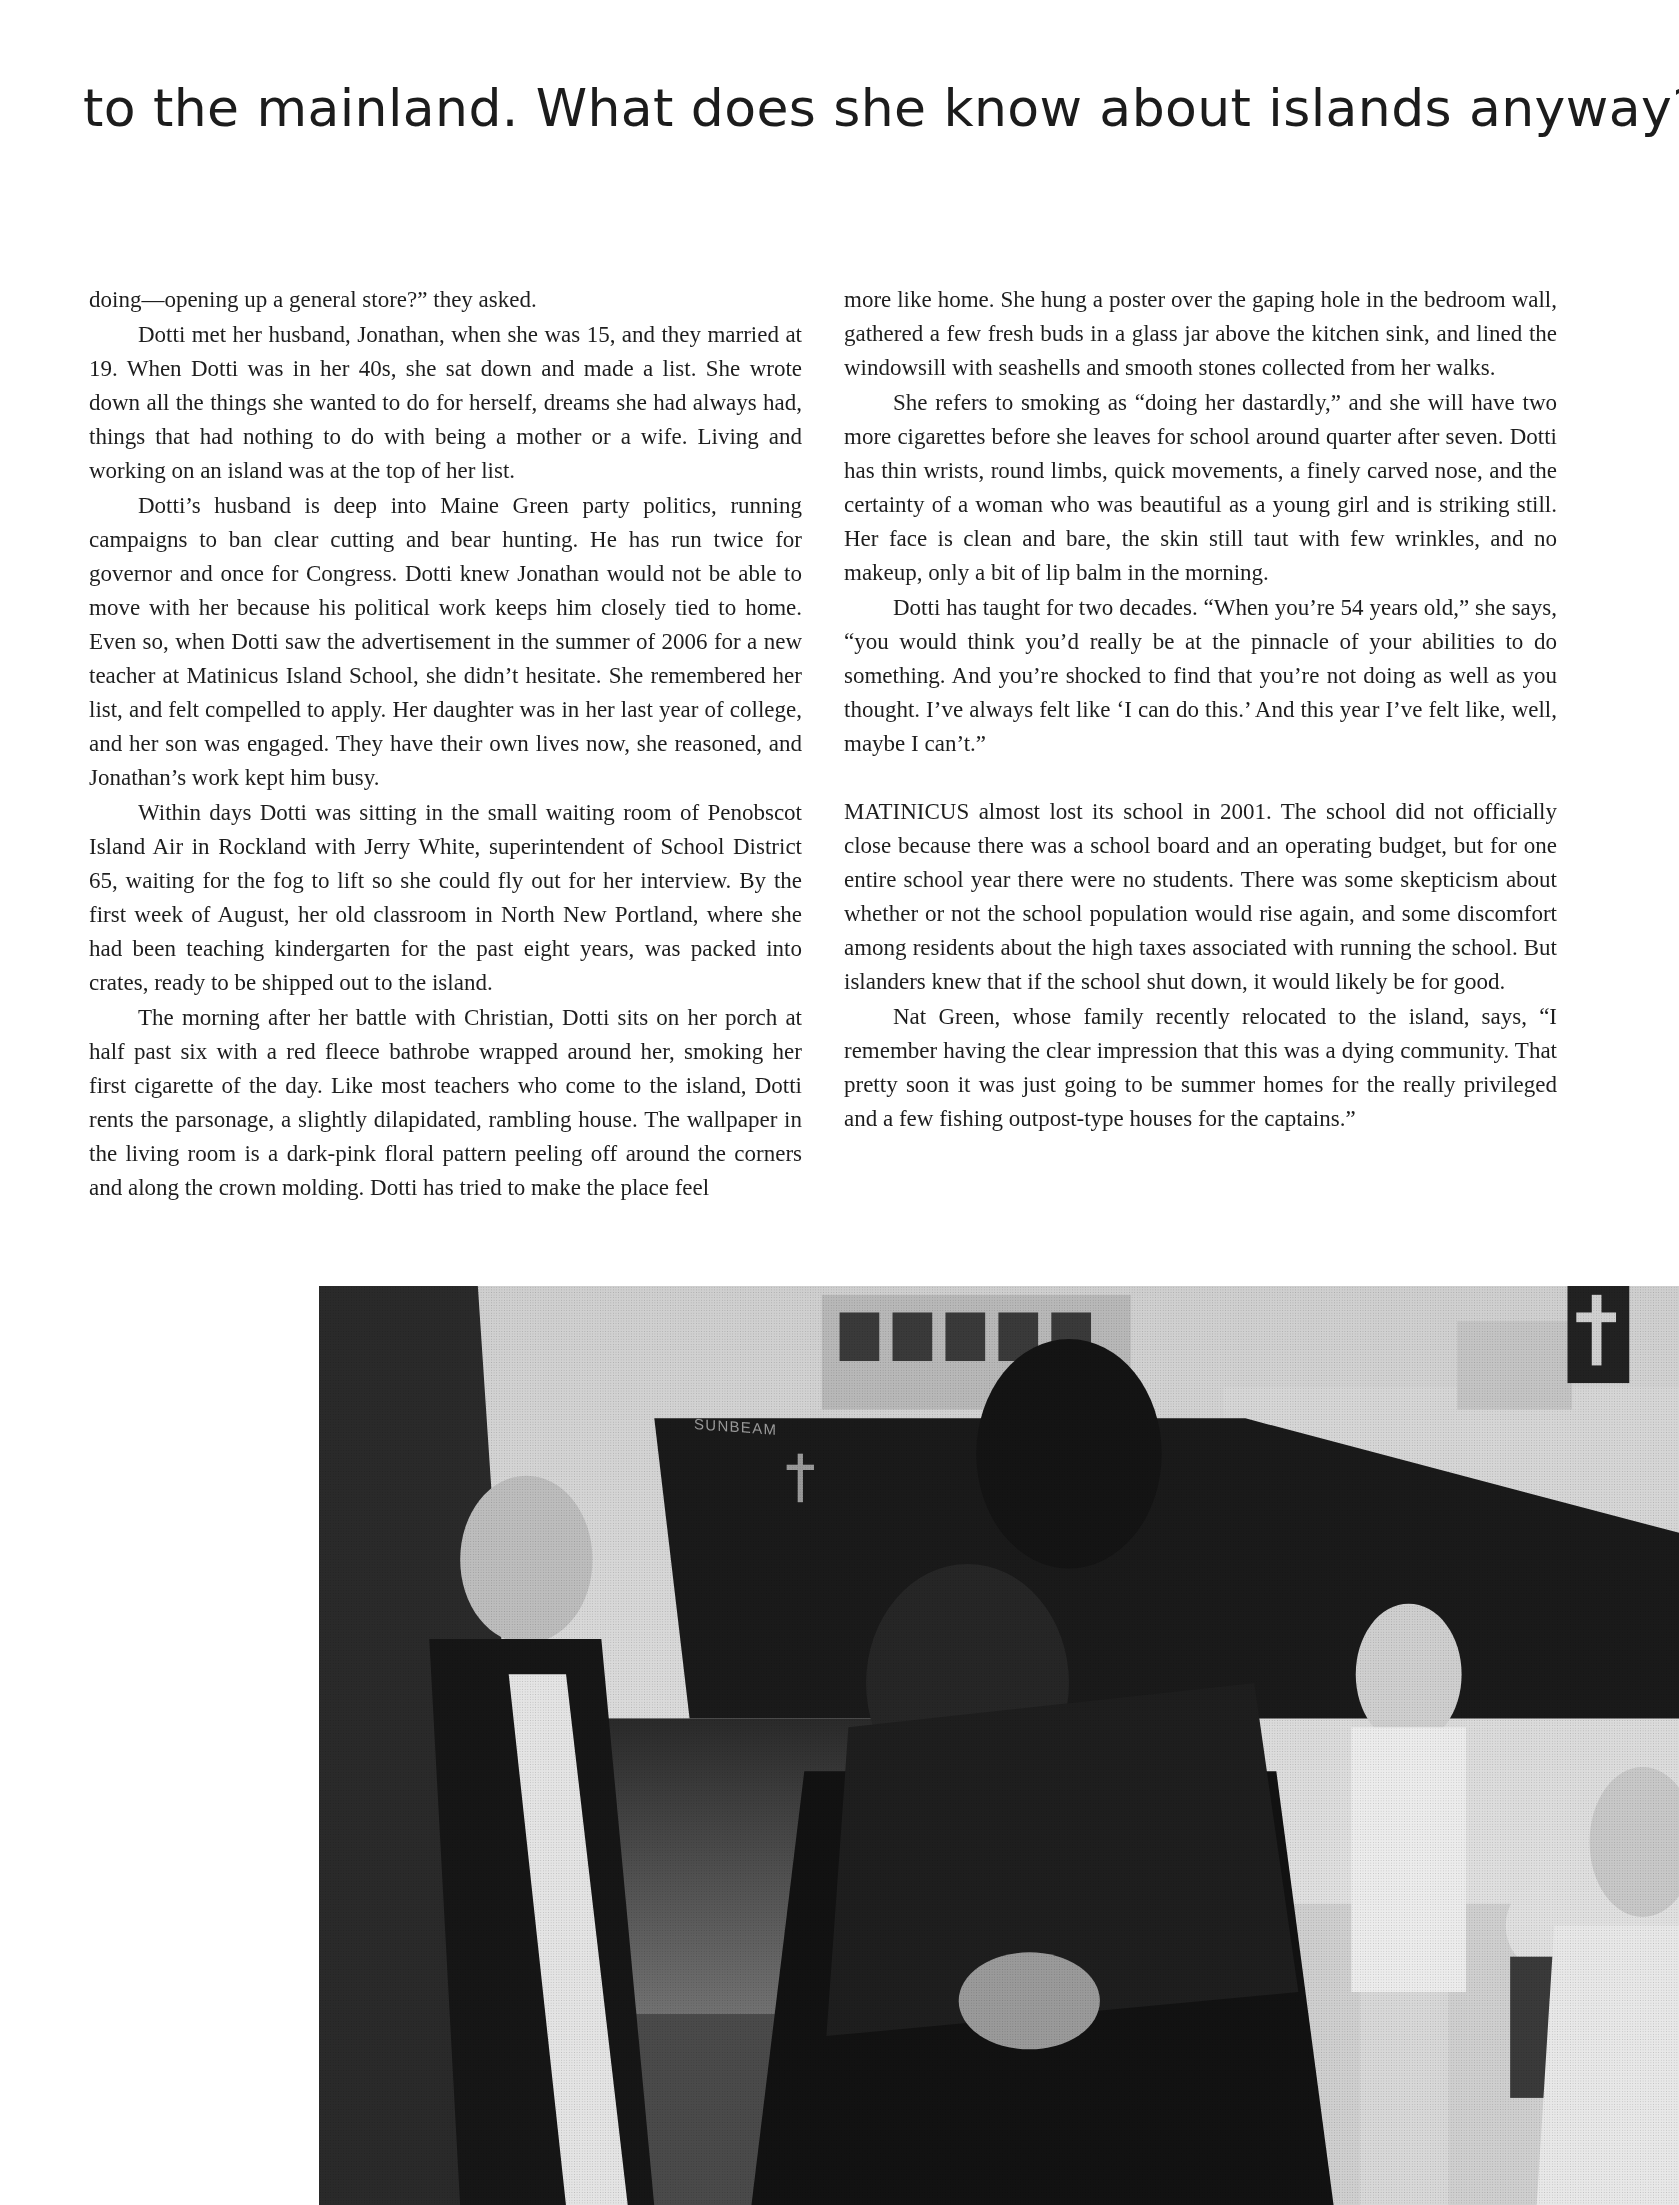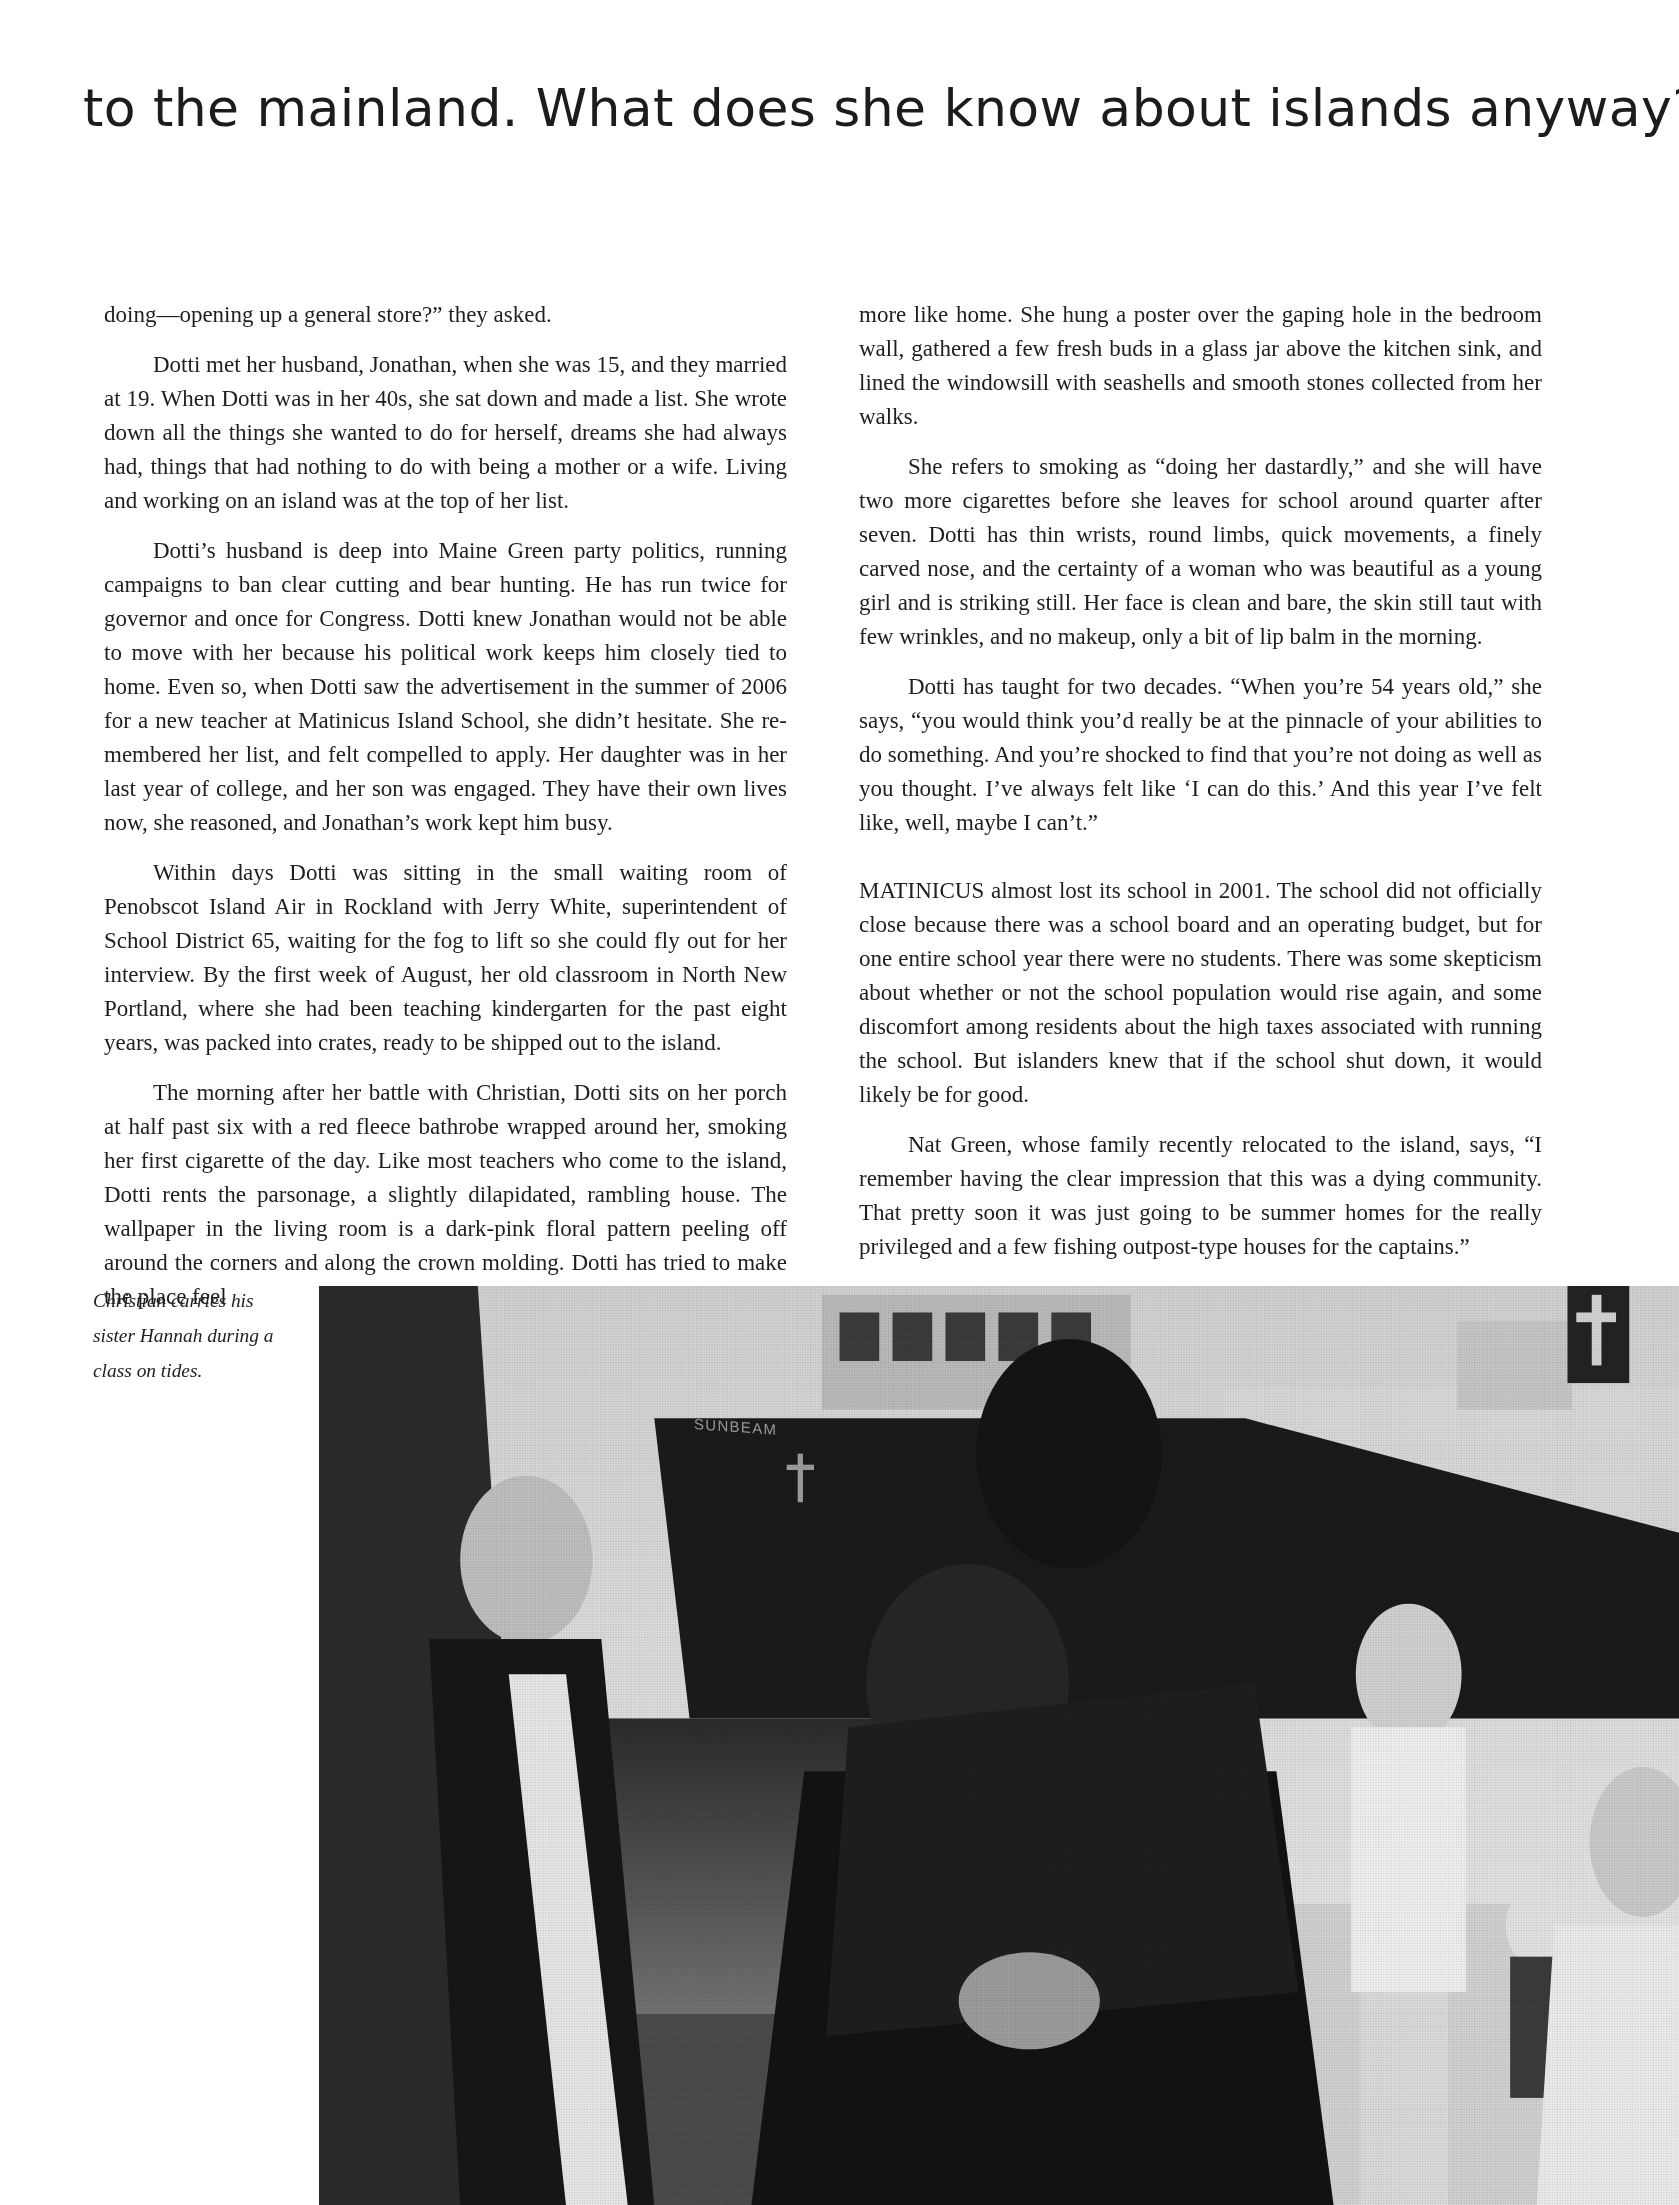--- a/index.html
+++ b/index.html
@@ -36,21 +36,21 @@
       font-size: 23px;
       line-height: 34px;
       color: #1e1e1e;
       text-align: justify;
       hyphens: manual;
     }
     .column.left { left: 88px; }
     .column.right { left: 843px; }
 
     .column p {
-      margin: 16px;
+      margin: 1px;
       text-indent: 49px;
     }
     .column p.no-indent { text-indent: 0; }
     .column p.section-start { margin-top: 34px; text-indent: 0; font-family: Liberation Serif, serif; }
 
     .caption {
       position: absolute;
       left: 93px;
       top: 1283px;
       width: 207px;
@@ -104,21 +104,20 @@
   </div>
 
   <div class="column right">
     <p class="no-indent">more like home. She hung a poster over the gaping hole in the bedroom wall, gathered a few fresh buds in a glass jar above the kitchen sink, and lined the windowsill with seashells and smooth stones collected from her walks.</p>
     <p>She refers to smoking as “doing her dastardly,” and she will have two more cigarettes before she leaves for school around quarter after seven. Dotti has thin wrists, round limbs, quick movements, a finely carved nose, and the certainty of a woman who was beautiful as a young girl and is striking still. Her face is clean and bare, the skin still taut with few wrin­kles, and no makeup, only a bit of lip balm in the morning.</p>
     <p>Dotti has taught for two decades. “When you’re 54 years old,” she says, “you would think you’d really be at the pinnacle of your abilities to do something. And you’re shocked to find that you’re not doing as well as you thought. I’ve always felt like ‘I can do this.’ And this year I’ve felt like, well, maybe I can’t.”</p>
     <p class="section-start">MATINICUS almost lost its school in 2001. The school did not officially close because there was a school board and an operating budget, but for one entire school year there were no students. There was some skepticism about whether or not the school population would rise again, and some discomfort among residents about the high taxes associated with running the school. But islanders knew that if the school shut down, it would likely be for good.</p>
     <p>Nat Green, whose family recently relocated to the island, says, “I remember having the clear impression that this was a dying community. That pretty soon it was just going to be summer homes for the really privi­leged and a few fishing outpost-type houses for the captains.”</p>
   </div>
 
-  <div class="caption">Christian carries his sister Hannah during a class on tides.</div>
 
   <figure class="photo" style="margin:0;">
     <svg viewBox="0 0 3085 2085" preserveAspectRatio="none">
       <defs>
         <linearGradient id="skyg" x1="0" y1="0" x2="0" y2="1">
           <stop offset="0" stop-color="#cfcfcf"></stop>
           <stop offset="1" stop-color="#e8e8e8"></stop>
         </linearGradient>
         <linearGradient id="waterg" x1="0" y1="0" x2="0" y2="1">
           <stop offset="0" stop-color="#2a2a2a"></stop>

